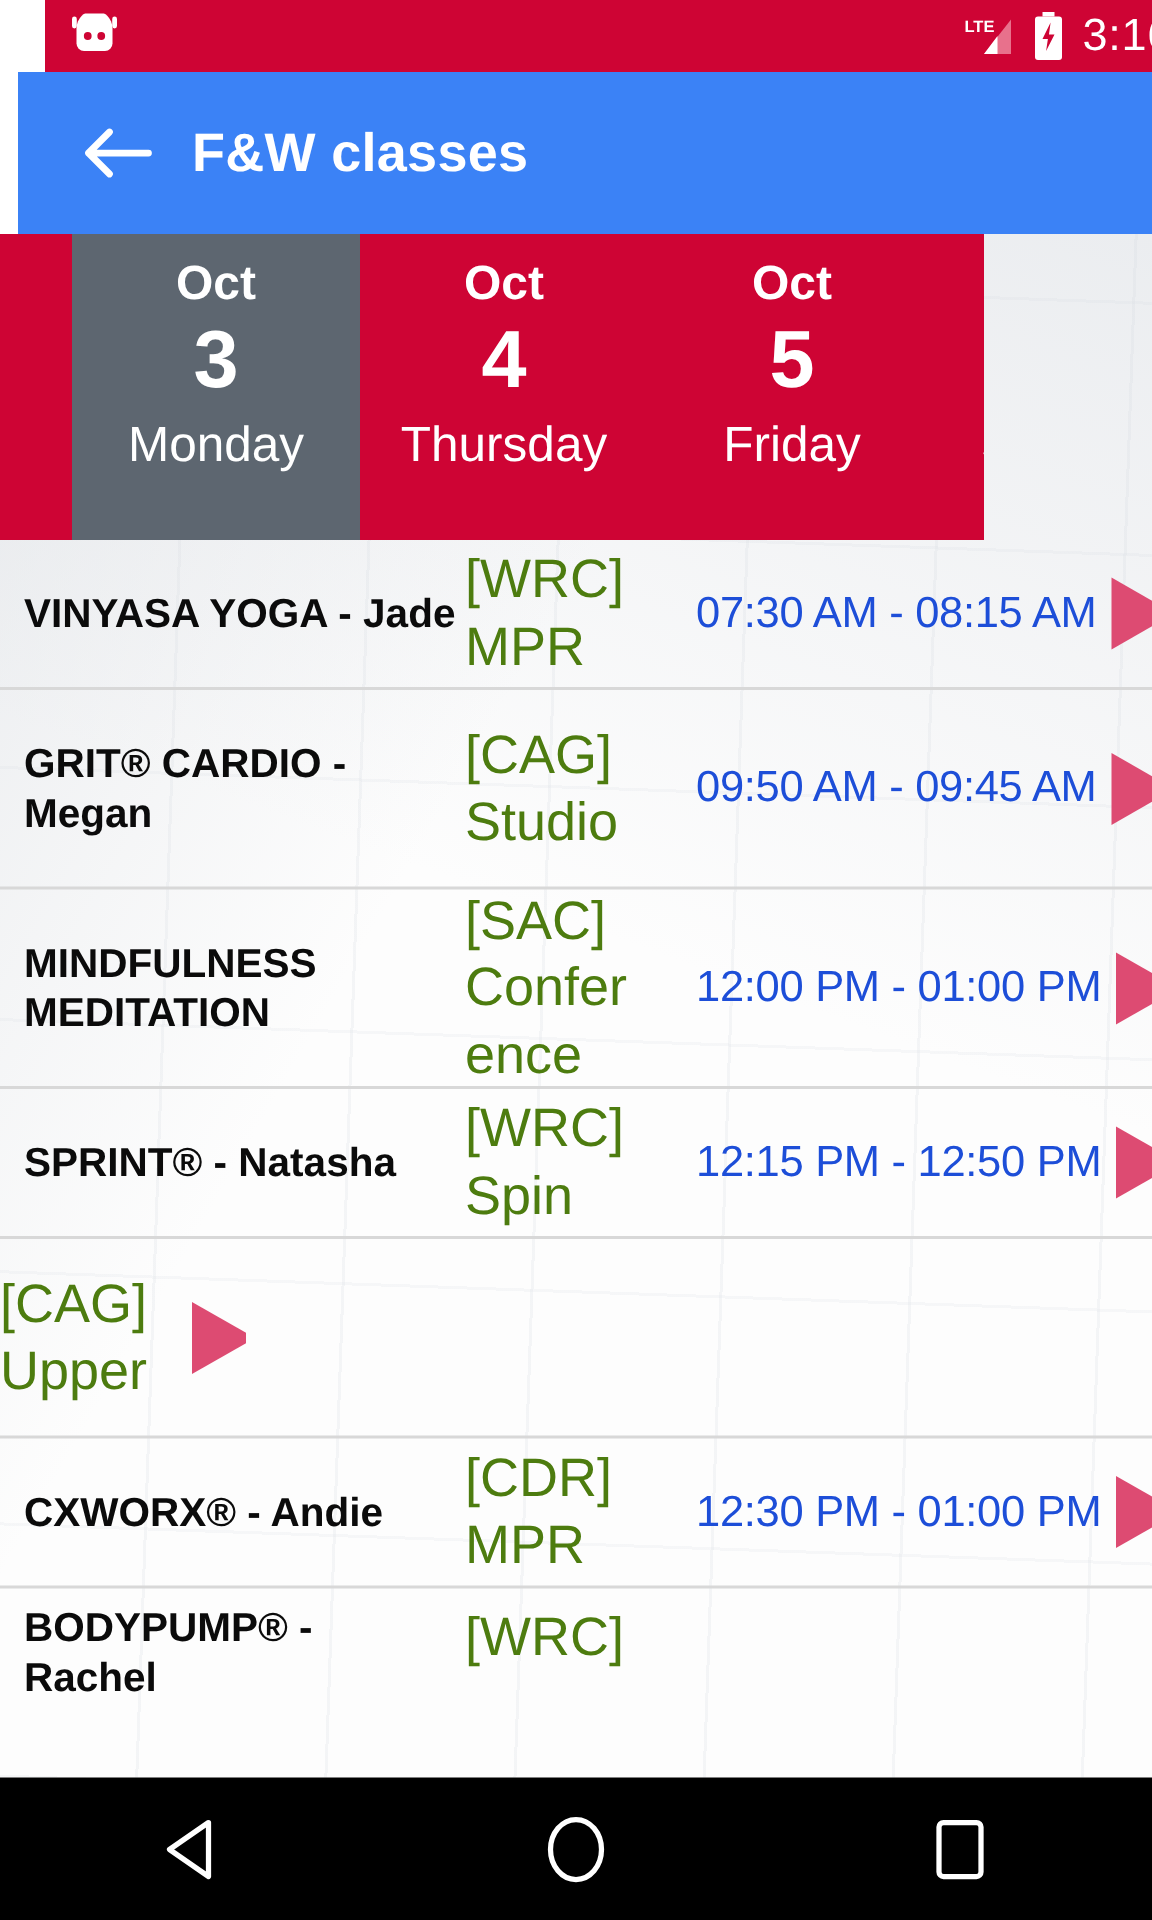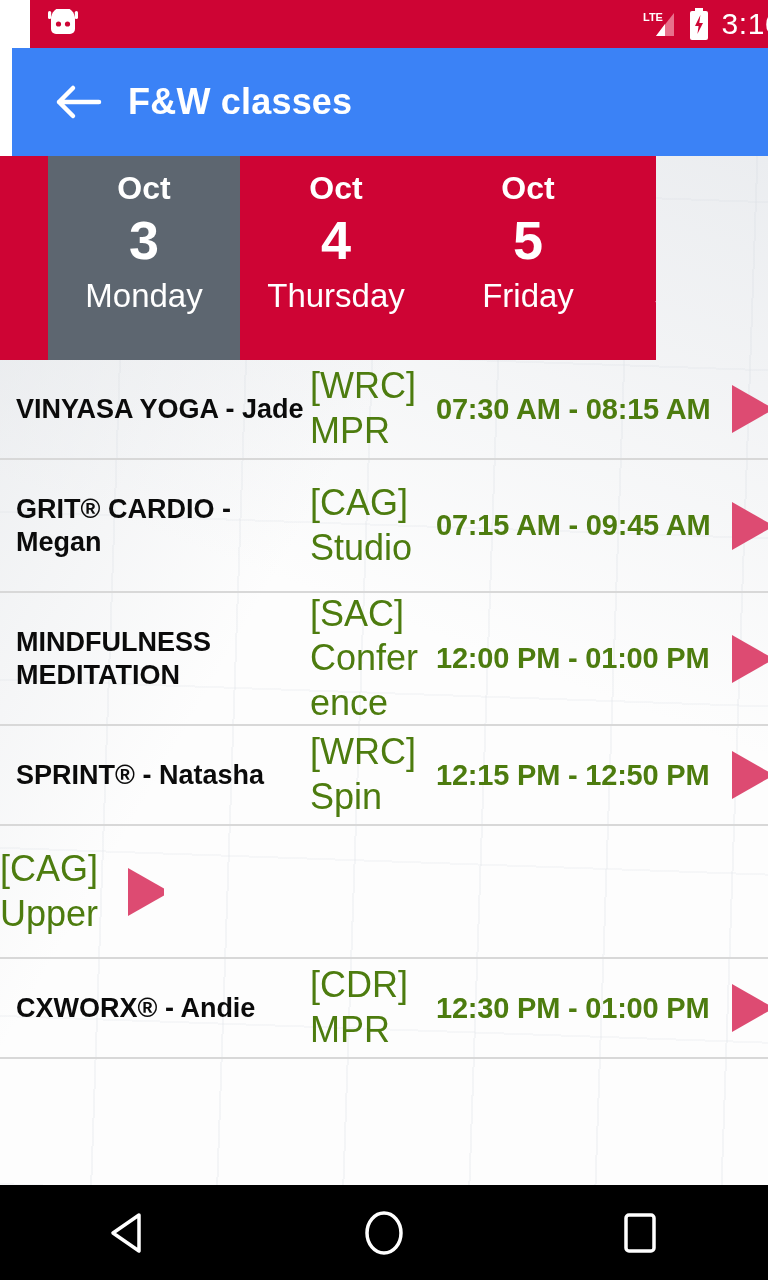--- a/index.html
+++ b/index.html
@@ -95,22 +95,22 @@
     font-size:27px; font-weight:bold; color:#0B0B0B;
     line-height:1.22; word-wrap:break-word;
   }
   .c-loc{
     width:118px; flex:0 0 118px;
     font-size:36px; font-weight:400; color:#4d7c0f;
     line-height:1.24; word-break:break-all;
   }
   .c-time{
     flex:1 1 auto; padding-left:8px;
-    font-size:29px; font-weight:bold; color:#4d7c0f;
-    white-space:nowrap; letter-spacing:-0.2px;
+    font-size:29px; font-weight:normal; color:#1d4ed8;
+    white-space:nowrap; letter-spacing:-0.2px;margin-left:28px;
   }
   .c-arrow{
     flex:0 0 46px; width:46px; height:100%;
     display:flex; align-items:center; justify-content:flex-start;
     overflow:hidden;
   }
   .c-arrow svg{ width:56px; height:58px; display:block; margin-left:4px; }
 
   .row.r1{ height:100px; }
   .row.r2{ height:133px; }
@@ -221,21 +221,21 @@
           <svg viewBox="0 0 56 58">
               <path d="M6 5 L48 29 L6 53 Z" fill="#DD4B72"></path>
             </svg>
         </span>
       </div>
     </div>
 
     <div class="row r2">
       <div class="c-name">GRIT® CARDIO - Megan</div>
       <div class="c-loc">[CAG] Studio</div>
-      <div class="c-time">07:15 AM - 09:45 AM</div>
+      <div class="c-time">09:50 AM - 09:45 AM</div>
       <div class="c-arrow">
         <span>
           <svg viewBox="0 0 56 58">
               <path d="M6 5 L48 29 L6 53 Z" fill="#DD4B72"></path>
             </svg>
         </span>
       </div>
     </div>
 
     <div class="row r2">
@@ -281,20 +281,26 @@
       <div class="c-time">12:30 PM - 01:00 PM</div>
       <div class="c-arrow">
         <span>
           <svg viewBox="0 0 56 58">
               <path d="M6 5 L48 29 L6 53 Z" fill="#DD4B72"></path>
             </svg>
         </span>
       </div>
     </div>
 
+    <div class="row partial">
+      <div class="c-name">BODYPUMP® - Rachel</div>
+      <div class="c-loc">[WRC]</div>
+      <div class="c-time"></div>
+      <div class="c-arrow"></div>
+    </div>
 
   </div>
 
   <div class="navbar">
     <div class="navbtn">
       <span>
         <svg width="40" height="42" viewBox="0 0 40 42">
           <path d="M31 3 L5 21 L31 39 Z" fill="none" stroke="#ffffff" stroke-width="3.5" stroke-linejoin="round"></path>
         </svg>
       </span>

